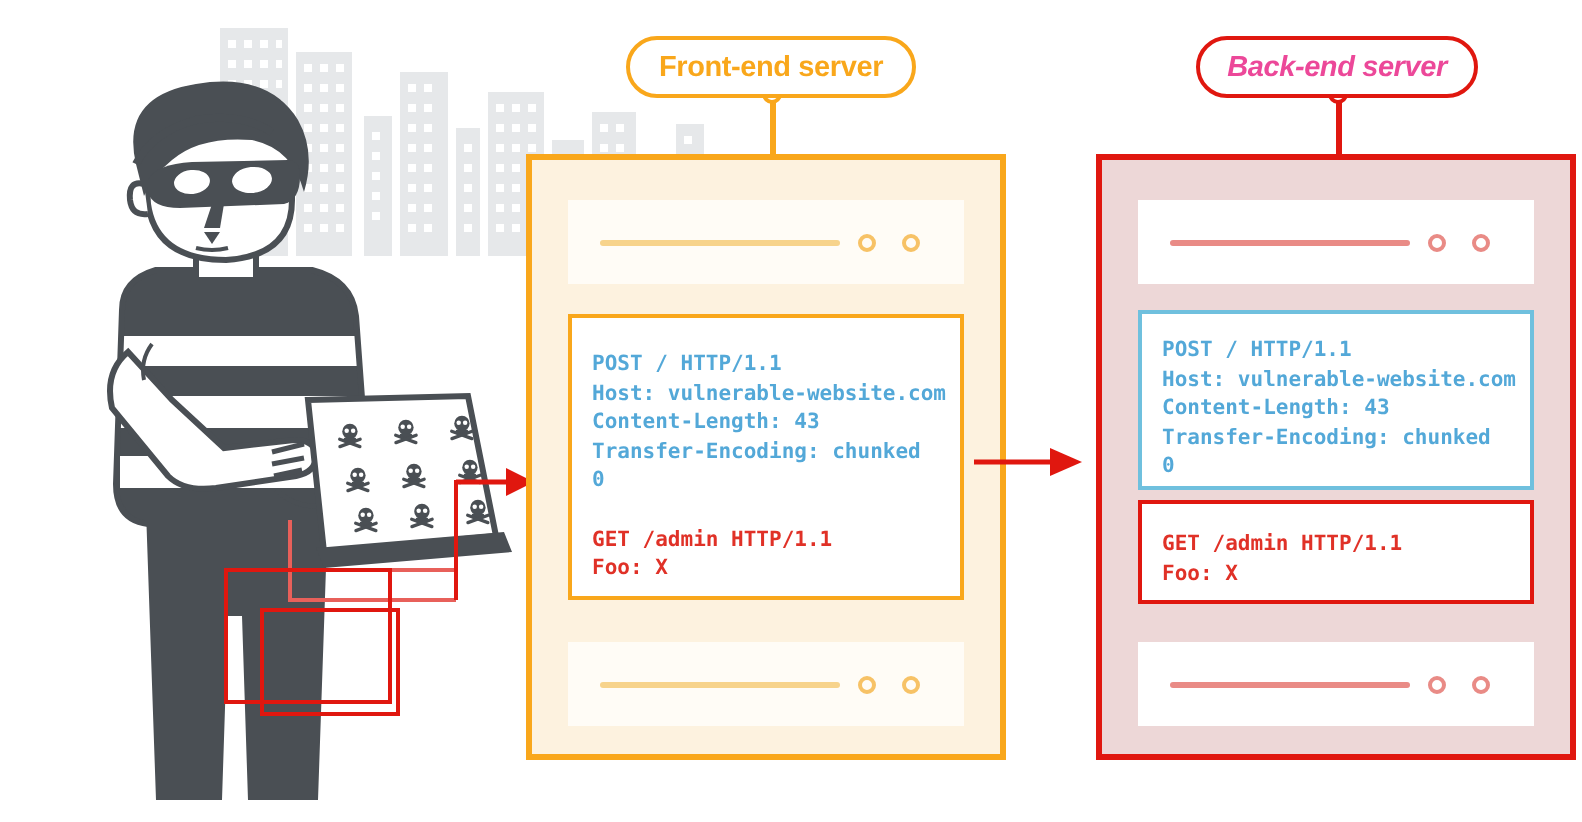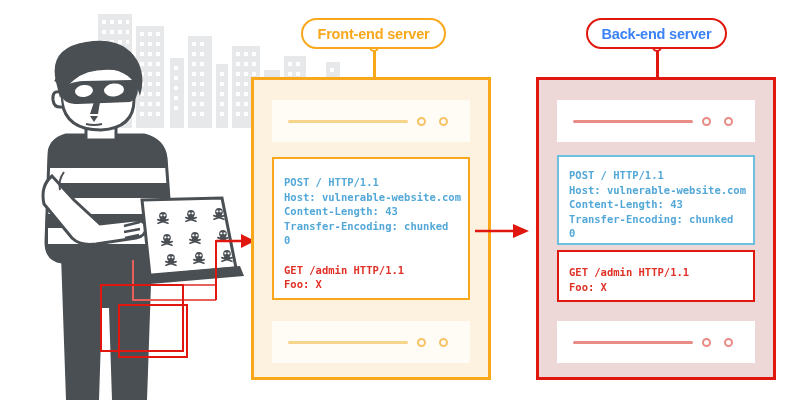--- a/index.html
+++ b/index.html
@@ -3,21 +3,21 @@
 <meta charset="utf-8">
 <style>
   html,body{margin:0;padding:0;}
   body{
     width:791px;height:411px;
     background:#ffffff;
     font-family:"Liberation Sans",sans-serif;
     overflow:hidden;
     position:relative;
   }
-  #stage{position:absolute;left:4px;top:0;width:741px;height:411px;padding-left:25px;}
+  #stage{position:absolute;left:16px;top:0;width:741px;height:411px;padding-left:25px;}
 
   
   .skyline{position:absolute;left:88px;top:0;width:250px;height:128px;}
 
   
   .hacker{position:absolute;left:0;top:40px;width:250px;height:371px;}
 
   
   .circuit{position:absolute;left:95px;top:225px;width:190px;height:186px;}
 
@@ -409,21 +409,21 @@
     </div>
   </div>
 
   <svg class="arrowmid" viewBox="0 0 58 18" width="58" height="18">
     <line x1="0" y1="9" x2="40" y2="9" stroke="#E0170F" stroke-width="2.5"></line>
     <polygon points="38,2 54,9 38,16" fill="#E0170F"></polygon>
   </svg>
 
   <div class="stem" style="left:652px;top:46px;height:32px;background:#E0170F;"></div>
   <div class="knob" style="left:648px;top:42px;border:2.5px solid #E0170F;"></div>
-  <div class="pill" style="left:582px;top:18px;width:141px;height:31px;border:2.5px solid #E0170F;color:#3b82f6;">
+  <div class="pill" style="left:582px;top:18px;width:141px;height:31px;border:2.5px solid #E0170F;color:#ec4899;font-style:italic;">
     <span>Back-end server</span>
   </div>
 
   <div class="panel" style="left:532px;top:77px;width:240px;height:303px;border:3px solid #E0170F;background:#EDD7D7;">
 
     <div class="rack" style="top:20px;background:#FFFFFF;">
       <div class="rline" style="width:120px;background:#E98B86;"></div>
       <div class="dots">
         <div class="dot" style="border:2px solid #E98B86;"></div>
         <div class="dot" style="border:2px solid #E98B86;"></div>

